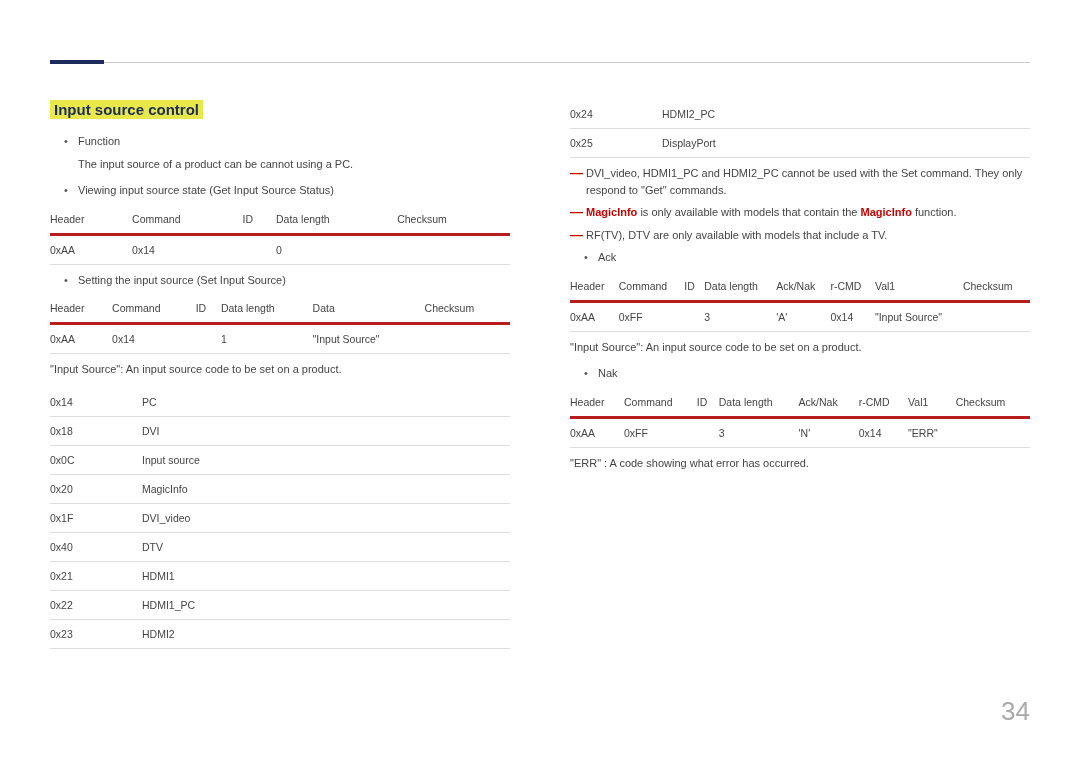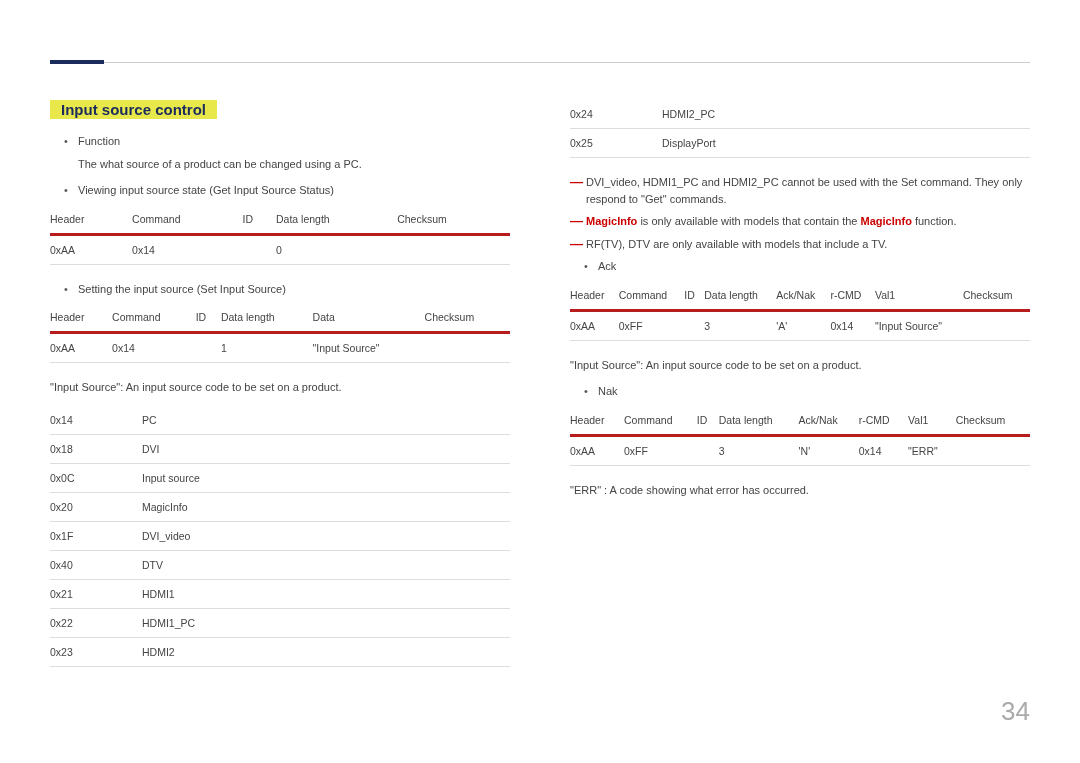--- a/index.html
+++ b/index.html
@@ -33,21 +33,21 @@
     gap: 60px;
     margin-top: 40px;
   }
   .col { flex: 1; }
   .section-title {
     display: inline-block;
     background: #e8e84a;
     color: #1a2b5c;
     font-weight: bold;
     font-size: 15px;
-    padding: 1px 11px;
+    padding: 1px 4px;
     margin-bottom: 14px;
   }
   .bullet-row {
     display: flex;
     align-items: flex-start;
     margin-left: 14px;
     margin-bottom: 6px;
     line-height: 1.5;
   }
   .bullet-dot {
@@ -74,21 +74,21 @@
     margin-bottom: 10px;
     line-height: 1.5;
   }
   .plain-text {
     margin-bottom: 10px;
     line-height: 1.5;
   }
   table {
     width: 100%;
     border-collapse: collapse;
-    margin-bottom: 16px;
+    margin-bottom: 7px;
     font-size: 10.5px;
   }
   table th, table td {
     text-align: left;
     padding: 8px 6px 8px 0;
     font-weight: normal;
     color: #444;
   }
   table th { border-bottom: 3px solid #b91c1c; }
   table td { border-bottom: 1px solid #ddd; }
@@ -110,21 +110,21 @@
 
 <div class="columns">
 
   <div class="col">
     <div class="section-title">Input source control</div>
 
     <div class="bullet-row">
       <span class="bullet-dot">•</span>
       <span>Function</span>
     </div>
-    <div class="indent-text">The what source of a product can be changed using a PC.</div>
+    <div class="indent-text">The input source of a product can be cannot using a PC.</div>
 
     <div class="bullet-row">
       <span class="bullet-dot">•</span>
       <span>Viewing input source state (Get Input Source Status)</span>
     </div>
     <table>
       <tbody>
           <tr>
         <th>Header</th>
         <th>Command</th>

